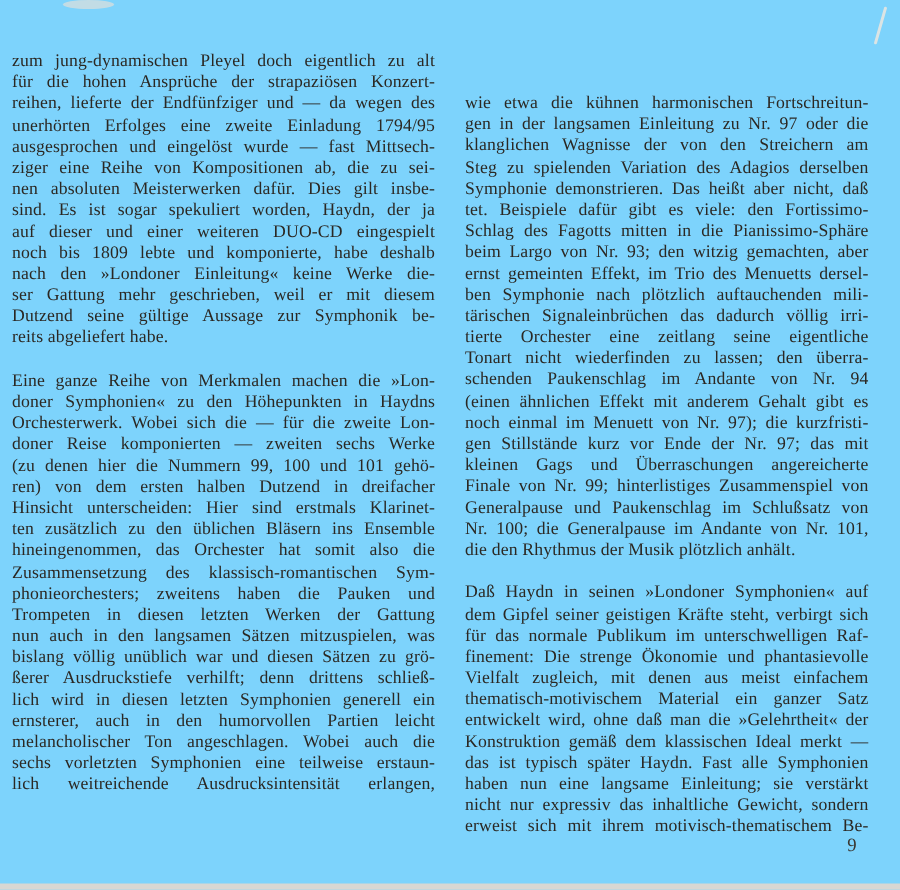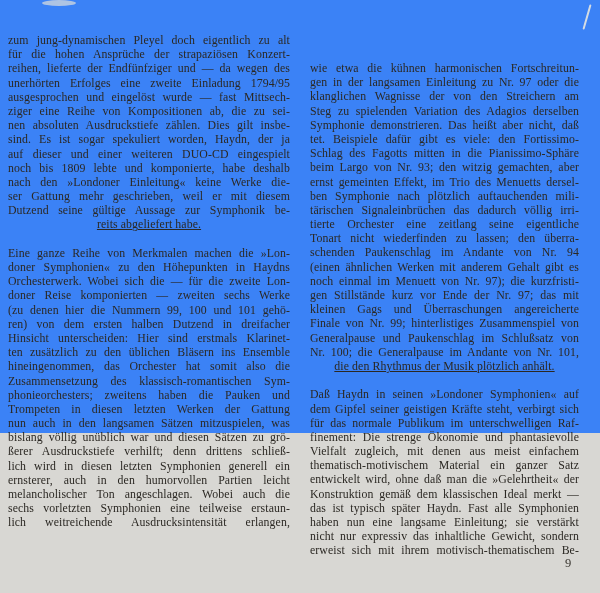--- a/index.html
+++ b/index.html
@@ -6,22 +6,22 @@
     margin: 0;
     padding: 0;
     width: 600px;
     height: 593px;
     overflow: hidden;
     background: #d8d7d3;
   }
   .page {
     position: relative;
     width: 600px;
-    height: 433px;
-    background: #3b82f6;
+    height: 589px;
+    background: #7dd3fc;
     font-family: "Liberation Serif", "DejaVu Serif", serif;
     color: #2b2823;
   }
   .column {
     position: absolute;
     top: 33px;
   }
   .col-left  { left: 8px;   width: 282px; }
   .col-right { left: 310px; width: 269px; margin-top: 28px; }
   .paragraph + .paragraph { margin-top: 14.2px; }
@@ -30,22 +30,21 @@
     line-height: 14.2px;
     height: 14.2px;
     overflow: hidden;
     letter-spacing: 0.1px;
   }
   .line.justify {
     text-align: justify;
     text-align-last: justify;
   }
   .line.flush {
-    text-align: center;
-    text-decoration: underline;
+    text-align: left;
   }
   .page-number {
     position: absolute;
     left: 560px;
     top: 556px;
     width: 16px;
     text-align: center;
     font-size: 12.5px;
     color: #3a3731;
   }
@@ -78,21 +77,21 @@
   <div class="scan-artifact"></div>
   <div class="scan-artifact-2"></div>
   <div class="column col-left">
       <div class="paragraph">
         <div class="line justify">zum jung-dynamischen Pleyel doch eigentlich zu alt</div>
         <div class="line justify">für die hohen Ansprüche der strapaziösen Konzert-</div>
         <div class="line justify">reihen, lieferte der Endfünfziger und — da wegen des</div>
         <div class="line justify">unerhörten Erfolges eine zweite Einladung 1794/95</div>
         <div class="line justify">ausgesprochen und eingelöst wurde — fast Mittsech-</div>
         <div class="line justify">ziger eine Reihe von Kompositionen ab, die zu sei-</div>
-        <div class="line justify">nen absoluten Ausdruckstiefe zählen. Dies gilt insbe-</div>
+        <div class="line justify">nen absoluten Meisterwerken dafür. Dies gilt insbe-</div>
         <div class="line justify">sind. Es ist sogar spekuliert worden, Haydn, der ja</div>
         <div class="line justify">auf dieser und einer weiteren DUO-CD eingespielt</div>
         <div class="line justify">noch bis 1809 lebte und komponierte, habe deshalb</div>
         <div class="line justify">nach den »Londoner Einleitung« keine Werke die-</div>
         <div class="line justify">ser Gattung mehr geschrieben, weil er mit diesem</div>
         <div class="line justify">Dutzend seine gültige Aussage zur Symphonik be-</div>
         <div class="line flush">reits abgeliefert habe.</div>
       </div>
       <div class="paragraph">
         <div class="line justify">Eine ganze Reihe von Merkmalen machen die »Lon-</div>
@@ -126,21 +125,21 @@
         <div class="line justify">Symphonie demonstrieren. Das heißt aber nicht, daß</div>
         <div class="line justify">tet. Beispiele dafür gibt es viele: den Fortissimo-</div>
         <div class="line justify">Schlag des Fagotts mitten in die Pianissimo-Sphäre</div>
         <div class="line justify">beim Largo von Nr. 93; den witzig gemachten, aber</div>
         <div class="line justify">ernst gemeinten Effekt, im Trio des Menuetts dersel-</div>
         <div class="line justify">ben Symphonie nach plötzlich auftauchenden mili-</div>
         <div class="line justify">tärischen Signaleinbrüchen das dadurch völlig irri-</div>
         <div class="line justify">tierte Orchester eine zeitlang seine eigentliche</div>
         <div class="line justify">Tonart nicht wiederfinden zu lassen; den überra-</div>
         <div class="line justify">schenden Paukenschlag im Andante von Nr. 94</div>
-        <div class="line justify">(einen ähnlichen Werken mit anderem Gehalt gibt es</div>
+        <div class="line justify">(einen ähnlichen Effekt mit anderem Gehalt gibt es</div>
         <div class="line justify">noch einmal im Menuett von Nr. 97); die kurzfristi-</div>
         <div class="line justify">gen Stillstände kurz vor Ende der Nr. 97; das mit</div>
         <div class="line justify">kleinen Gags und Überraschungen angereicherte</div>
         <div class="line justify">Finale von Nr. 99; hinterlistiges Zusammenspiel von</div>
         <div class="line justify">Generalpause und Paukenschlag im Schlußsatz von</div>
         <div class="line justify">Nr. 100; die Generalpause im Andante von Nr. 101,</div>
         <div class="line flush">die den Rhythmus der Musik plötzlich anhält.</div>
       </div>
       <div class="paragraph">
         <div class="line justify">Daß Haydn in seinen »Londoner Symphonien« auf</div>

